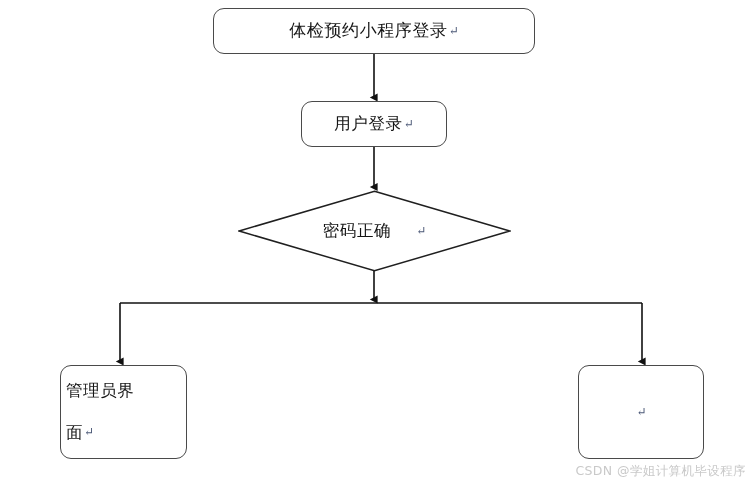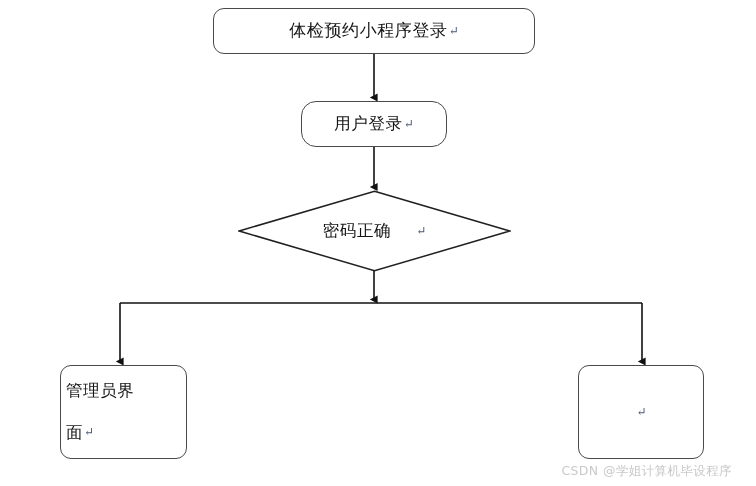--- a/index.html
+++ b/index.html
@@ -46,21 +46,20 @@
     top: 8px;
     width: 322px;
     height: 46px;
     font-size: 17px;
   }
   #node-login {
     left: 301px;
     top: 101px;
     width: 146px;
     height: 46px;
-    border-radius: 15px;
   }
   #node-admin {
     left: 60px;
     top: 365px;
     width: 127px;
     height: 94px;
     justify-content: flex-start;
     text-align: left;
     padding-left: 5px;
     line-height: 2.55;
@@ -100,21 +99,21 @@
   }
   .cr {
     color: #4d5a78;
     font-size: 12px;
     vertical-align: 2px;
     padding-left: 1px;
     letter-spacing: 0;
   }
   #watermark {
     position: absolute;
-    right: 24px;
+    right: 10px;
     bottom: 6px;
     font-family: "DejaVu Sans", "Liberation Sans", sans-serif;
     font-size: 12.5px;
     color: #c9c9c9;
     letter-spacing: 0.4px;
     white-space: nowrap;
     z-index: 5;
   }
 </style>
 </head>

